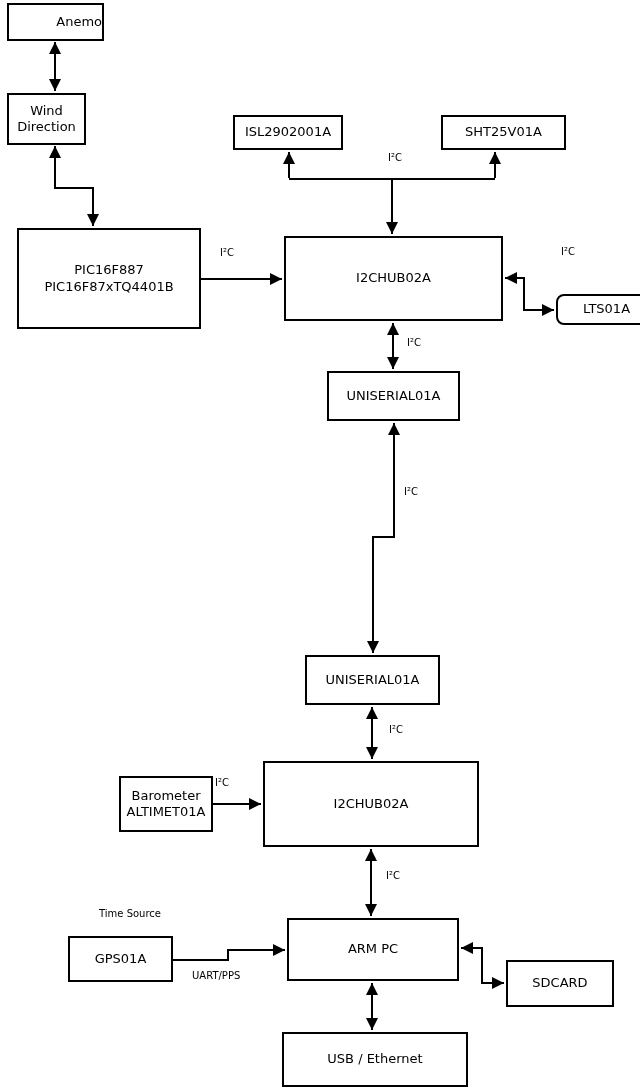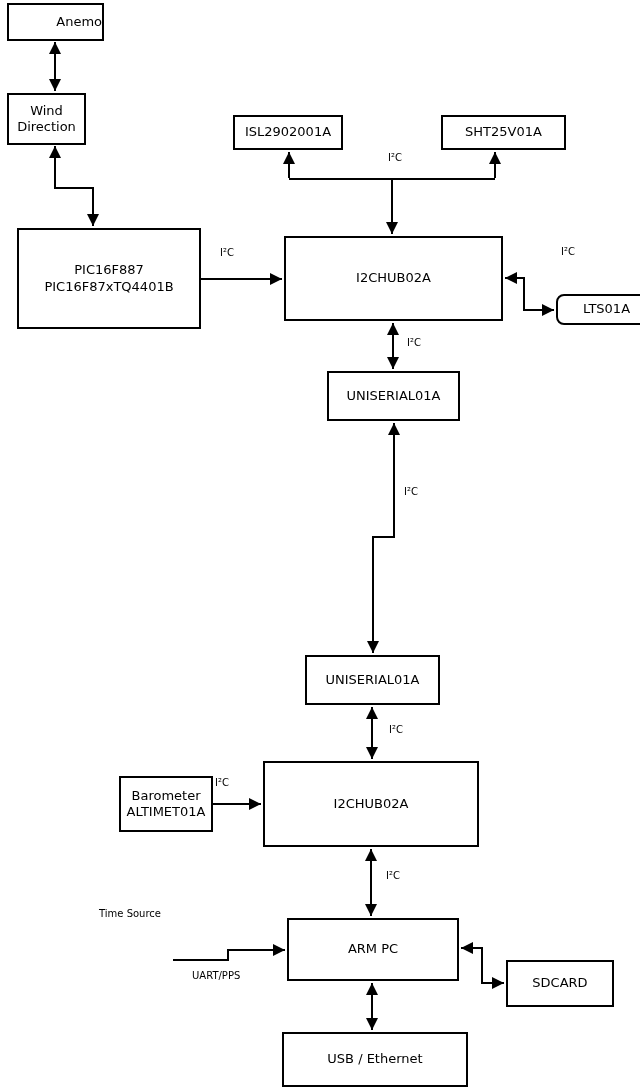--- a/index.html
+++ b/index.html
@@ -112,20 +112,23 @@
 
   <div class="node" style="left:263px; top:761px; width:216px; height:86px;">
     <span>I2CHUB02A</span>
   </div>
 
   <div class="node" style="left:75px; top:776px; width:94px; height:56px;margin-left:44px;">
     <span>Barometer</span>
     <span>ALTIMET01A</span>
   </div>
 
+  <div class="node" style="left:68px; top:936px; width:105px; height:46px;">
+    <span>GPS01A</span>
+  </div>
 
   <div class="node" style="left:506px; top:960px; width:108px; height:47px;">
     <span>SDCARD</span>
   </div>
 
   <div class="node" style="left:287px; top:918px; width:172px; height:63px;">
     <span>ARM PC</span>
   </div>
 
   <div class="node" style="left:282px; top:1032px; width:186px; height:55px;">

